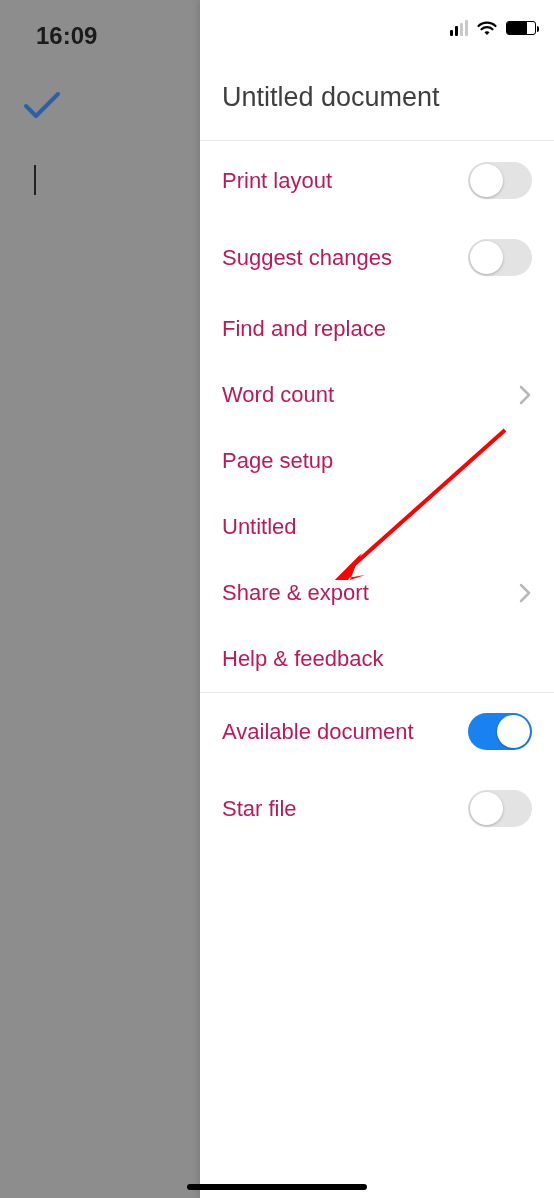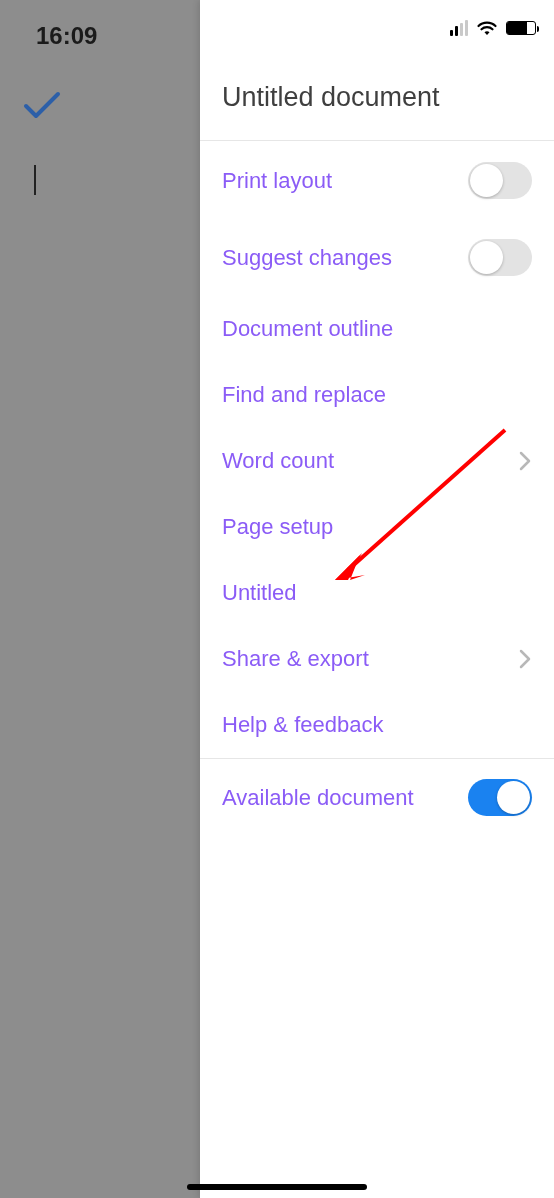--- a/index.html
+++ b/index.html
@@ -63,21 +63,21 @@
     position: absolute; left: 0; right: 0; top: 140px;
     height: 1px; background: #e6e6e6;
   }
 
   .menu {
     position: absolute; left: 0; right: 0; top: 142px;
   }
   .menu-item {
     display: flex; align-items: center; justify-content: flex-end;
     padding: 20px 22px;
-    font-size: 22px; color: #8b5cf6;
+    font-size: 22px; color: #be185d;
   }
   .menu-item .label { flex: 1; }
   .chevron { width: 14px; height: 22px; }
 
   .toggle {
     width: 64px; height: 37px; border-radius: 20px; background: #e3e3e3;
     position: relative; flex-shrink: 0;
   }
   .toggle .knob {
     position: absolute; width: 33px; height: 33px; border-radius: 50%;
@@ -147,23 +147,20 @@
           </div>
       </div>
 
       <div class="menu-item">
         <span class="label">Suggest changes</span>
         <div class="toggle">
             <div class="knob"></div>
           </div>
       </div>
 
-      <div class="menu-item">
-        <span class="label">Document outline</span>
-      </div>
 
       <div class="menu-item">
         <span class="label">Find and replace</span>
       </div>
 
 
       <div class="menu-item">
         <span class="label">Word count</span>
         <svg class="chevron" viewBox="0 0 14 22">
           <polyline points="3,3 11,11 3,19" fill="none" stroke="#b8b8b8" stroke-width="2.5" stroke-linecap="round" stroke-linejoin="round"></polyline>
@@ -191,20 +188,26 @@
 
       <div class="section-divider"></div>
 
       <div class="menu-item">
         <span class="label">Available document</span>
         <div class="toggle on">
             <div class="knob"></div>
           </div>
       </div>
 
+      <div class="menu-item">
+        <span class="label">Star file</span>
+        <div class="toggle">
+            <div class="knob"></div>
+          </div>
+      </div>
 
     </div>
   </div>
 
   <svg class="arrow-annot" viewBox="0 0 180 160">
     <line x1="175" y1="5" x2="18" y2="145" stroke="#ff0000" stroke-width="4"></line>
     <polygon points="5,155 30,130 20,155 35,150" fill="#ff0000"></polygon>
     <polygon points="5,155 32,128 18,155" fill="#ff0000"></polygon>
   </svg>
 

